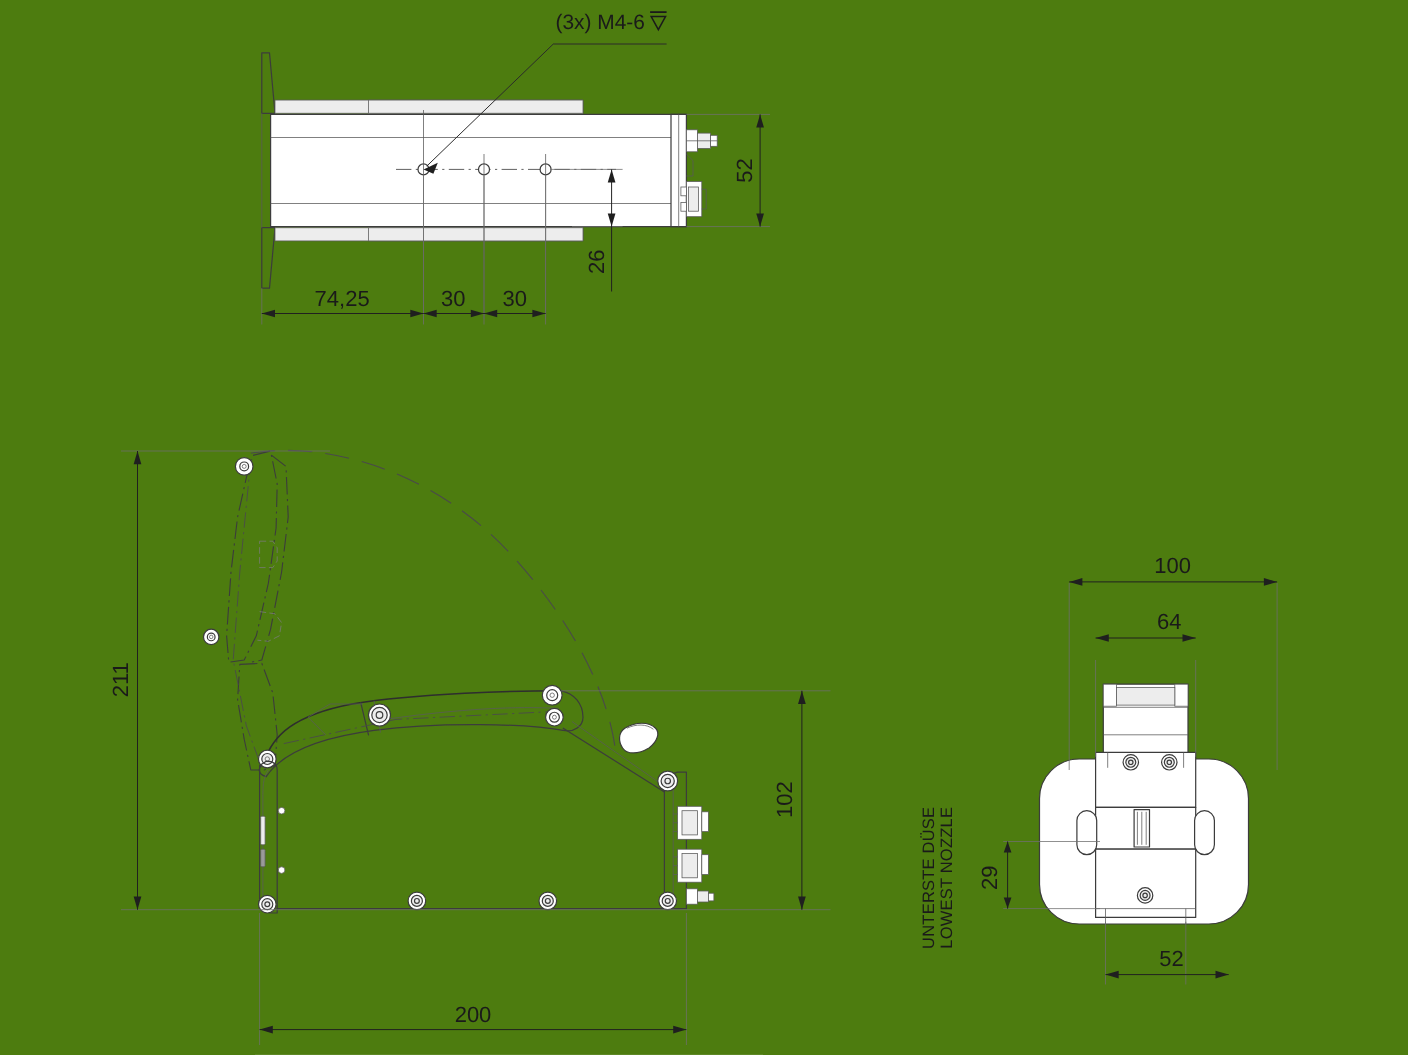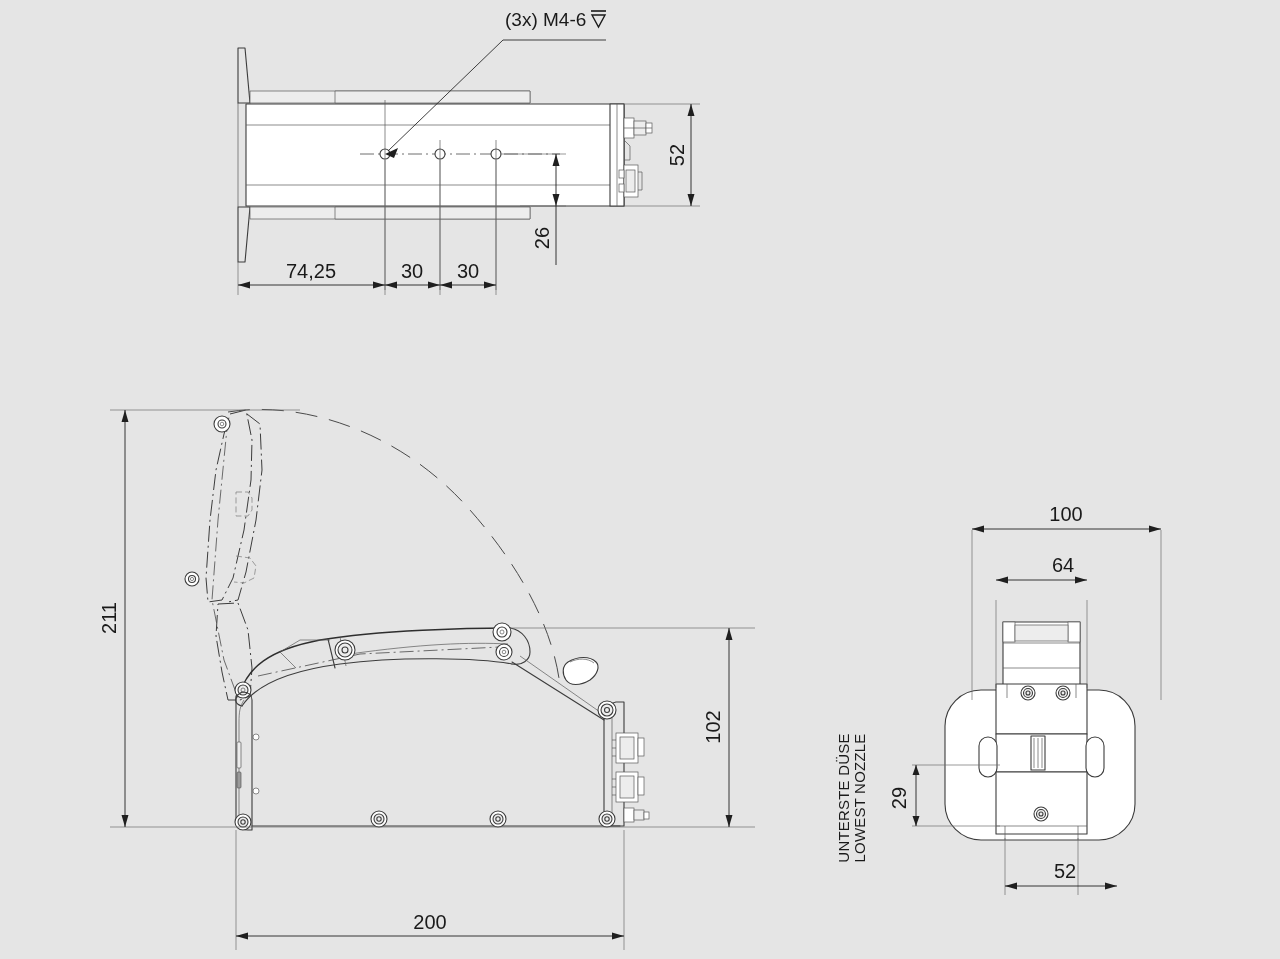--- a/index.html
+++ b/index.html
@@ -9,21 +9,21 @@
     background: #ffffff;
   }
   body {
     font-family: "Liberation Sans", sans-serif;
     -webkit-font-smoothing: antialiased;
   }
   #sheet {
     position: relative;
     width: 1280px;
     height: 959px;
-    background: #e5e5e5;
+    background: #4d7c0f;
     overflow: hidden;
   }
   #sheet svg {
     position: absolute;
     left: 0;
     top: 0;
     width: 1280px;
     height: 959px;
   }
   text {

